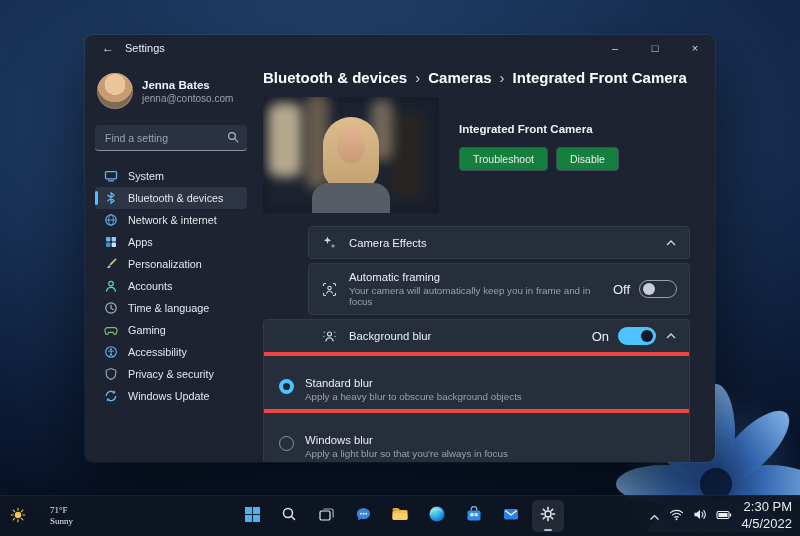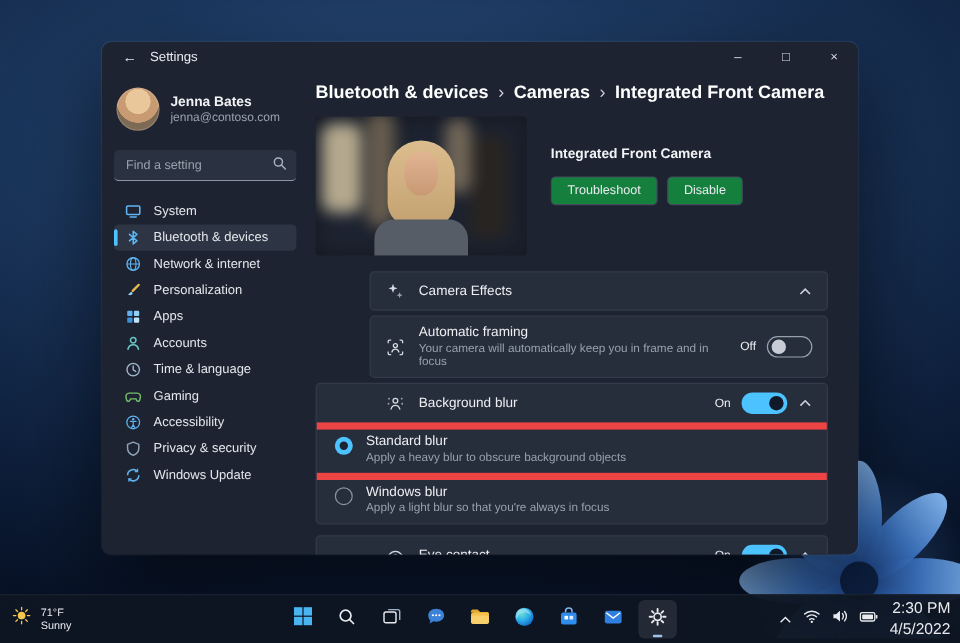--- a/index.html
+++ b/index.html
@@ -65,38 +65,38 @@
     border-radius:4px;font-family:"Liberation Sans",sans-serif;}
 
   .effects{margin-top:13px;}
   .card{background:#262d3b;border:1px solid #333b4a;border-radius:4px;margin-bottom:4px;}
   .card.gap{margin-top:9px;}
   .row{display:flex;align-items:center;gap:11px;padding:7px 12px;margin-left:45px;}
   .row-text{min-width:0;}
   .row-title{font-size:11.3px;color:#eceef2;}
   .row-desc{font-size:9.8px;color:#98a0ad;margin-top:2px;}
   .row-right{margin-left:auto;display:flex;align-items:center;gap:9px;}
-  .state{font-size:10px;color:#eceef2;}
+  .state{font-size:13px;color:#eceef2;}
   .fx-icon{width:17px;height:17px;display:flex;align-items:center;justify-content:center;flex:0 0 17px;}
   .chev{width:12px;display:flex;justify-content:center;}
   .toggle{width:38px;height:18px;border-radius:10px;position:relative;box-sizing:border-box;flex:0 0 38px;}
   .toggle.on{background:#4cc2ff;}
   .toggle.on .knob{position:absolute;right:3px;top:3px;width:12px;height:12px;border-radius:50%;background:#10192a;}
   .toggle.off{border:1px solid #97a0ad;background:transparent;}
   .toggle.off .knob{position:absolute;left:3px;top:2px;width:12px;height:12px;border-radius:50%;background:#c8cdd5;}
-  .option{display:flex;align-items:flex-start;gap:11px;padding:4px 12px 7px 15px;border-top:6px solid #ef4444;}
+  .option{display:flex;align-items:flex-start;gap:11px;padding:21px 12px 7px 15px;border-top:4px solid #ef4444;}
   .radio{width:15px;height:15px;border-radius:50%;box-sizing:border-box;flex:0 0 15px;position:relative;margin-top:2px;}
   .radio.sel{background:#4cc2ff;}
   .radio.sel::after{content:"";position:absolute;left:4px;top:4px;width:7px;height:7px;border-radius:50%;background:#1b2433;}
   .radio.unsel{border:1px solid #8a93a0;}
 
   
   .taskbar{position:absolute;left:0;right:0;bottom:0;height:40px;background:rgba(15,22,35,.95);z-index:3;
     display:flex;align-items:center;border-top:1px solid rgba(255,255,255,.05);}
-  .weather{position:absolute;left:10px;display:flex;align-items:flex-start;gap:8px;}
+  .weather{position:absolute;left:10px;display:flex;align-items:flex-end;gap:24px;font-family:Liberation Serif, serif;}
   .weather-text{font-size:9px;line-height:1.25;color:#e8eaee;}
   .tb-center{margin:0 auto;display:flex;align-items:center;gap:5px;}
   .tb-icon{width:32px;height:32px;border-radius:5px;display:flex;align-items:center;justify-content:center;position:relative;}
   .tb-icon.active{background:rgba(255,255,255,.09);}
   .tb-icon.active::after{content:"";position:absolute;bottom:1px;left:50%;transform:translateX(-50%);
     width:8px;height:2.5px;border-radius:2px;background:#9fc3e8;}
   .tray{position:absolute;right:8px;display:flex;align-items:center;gap:9px;}
   .tray-time{text-align:right;font-size:13px;line-height:1.3;color:#e8eaee;}
 </style>
 </head>
@@ -210,36 +210,36 @@
                   <circle cx="7" cy="7" r="5.2" fill="none" stroke="#62b4f0" stroke-width="1.1"></circle>
                   <ellipse cx="7" cy="7" rx="2.3" ry="5.2" fill="none" stroke="#62b4f0" stroke-width=".9"></ellipse>
                   <path d="M1.8 7h10.4" stroke="#62b4f0" stroke-width=".9"></path>
                 </svg>
               </span>
             <span class="nav-label">Network &amp; internet</span>
           </div>
           <div class="nav-item">
             <span class="nav-icon">
                 <svg width="14" height="14" viewBox="0 0 14 14">
-                  <path d="M11.6 2.4 L6.6 7.4" stroke="#e3b84e" stroke-width="1.9" stroke-linecap="round"></path>
-                  <path d="M5.6 8.2c-1.3.2-1.5 1.8-3 2.1 1 1 3.2 1 4.1-.9z" fill="#8fd0f5"></path>
-                </svg>
-              </span>
-            <span class="nav-label">Personalization</span>
-          </div>
-          <div class="nav-item">
-            <span class="nav-icon">
-                <svg width="14" height="14" viewBox="0 0 14 14">
                   <rect x="2" y="2" width="4.4" height="4.4" rx=".8" fill="#5fb2ef"></rect>
                   <rect x="7.6" y="2" width="4.4" height="4.4" rx=".8" fill="#8fd0f5"></rect>
                   <rect x="2" y="7.6" width="4.4" height="4.4" rx=".8" fill="#3f8fd6"></rect>
                   <rect x="7.6" y="7.6" width="4.4" height="4.4" rx=".8" fill="#bfe3f9"></rect>
                 </svg>
               </span>
             <span class="nav-label">Apps</span>
+          </div>
+          <div class="nav-item">
+            <span class="nav-icon">
+                <svg width="14" height="14" viewBox="0 0 14 14">
+                  <path d="M11.6 2.4 L6.6 7.4" stroke="#e3b84e" stroke-width="1.9" stroke-linecap="round"></path>
+                  <path d="M5.6 8.2c-1.3.2-1.5 1.8-3 2.1 1 1 3.2 1 4.1-.9z" fill="#8fd0f5"></path>
+                </svg>
+              </span>
+            <span class="nav-label">Personalization</span>
           </div>
           <div class="nav-item">
             <span class="nav-icon">
                 <svg width="14" height="14" viewBox="0 0 14 14">
                   <circle cx="7" cy="4.6" r="2.3" fill="none" stroke="#67c7c4" stroke-width="1.3"></circle>
                   <path d="M2.6 12c.6-2.5 2.4-3.7 4.4-3.7s3.8 1.2 4.4 3.7" fill="none" stroke="#67c7c4" stroke-width="1.3" stroke-linecap="round"></path>
                 </svg>
               </span>
             <span class="nav-label">Accounts</span>
           </div>

